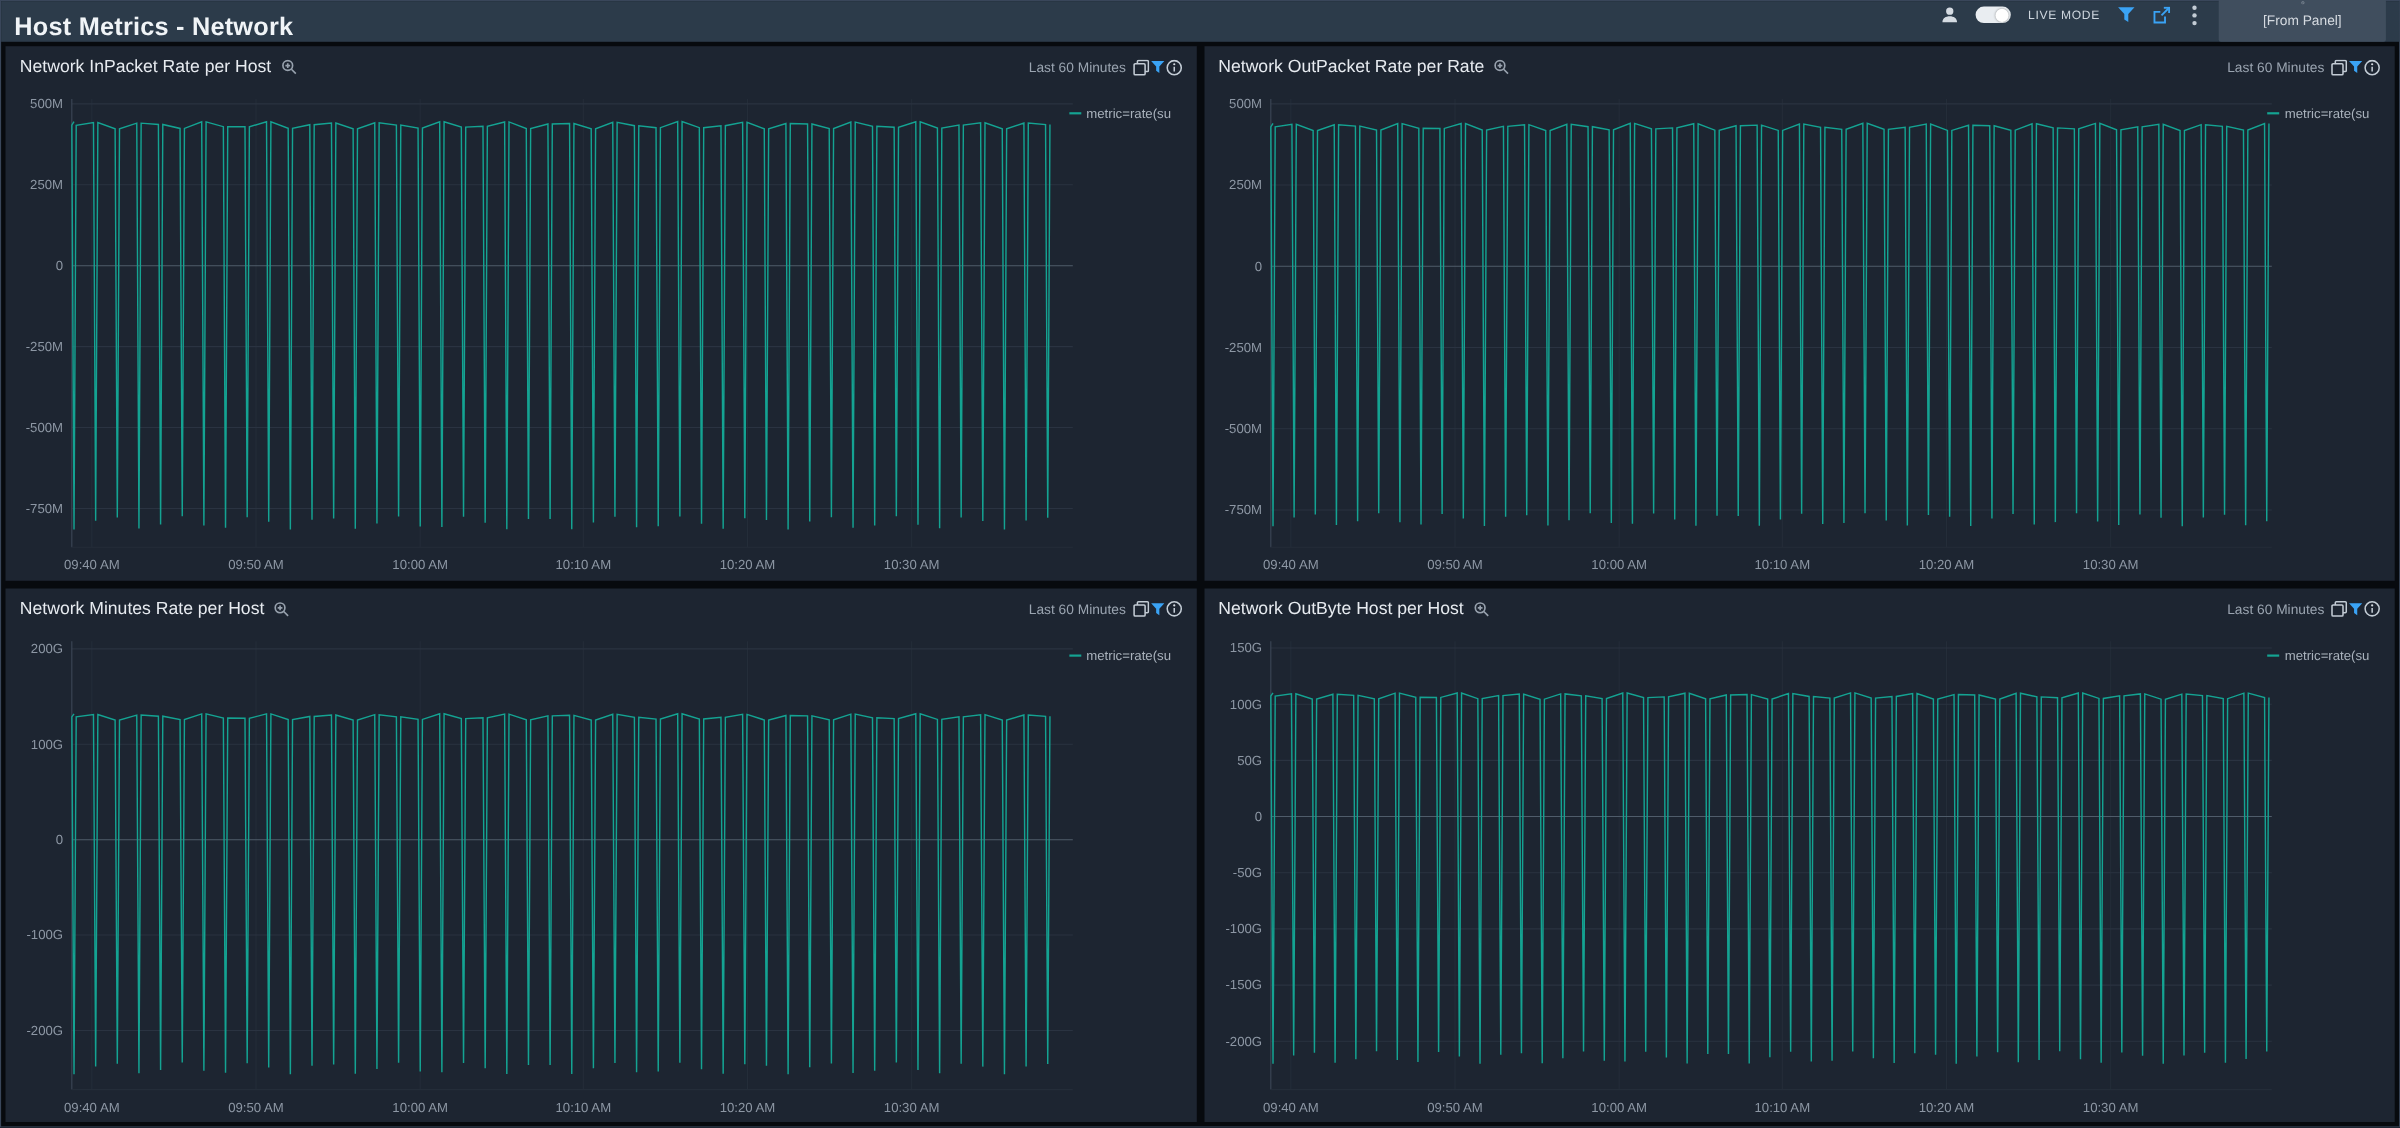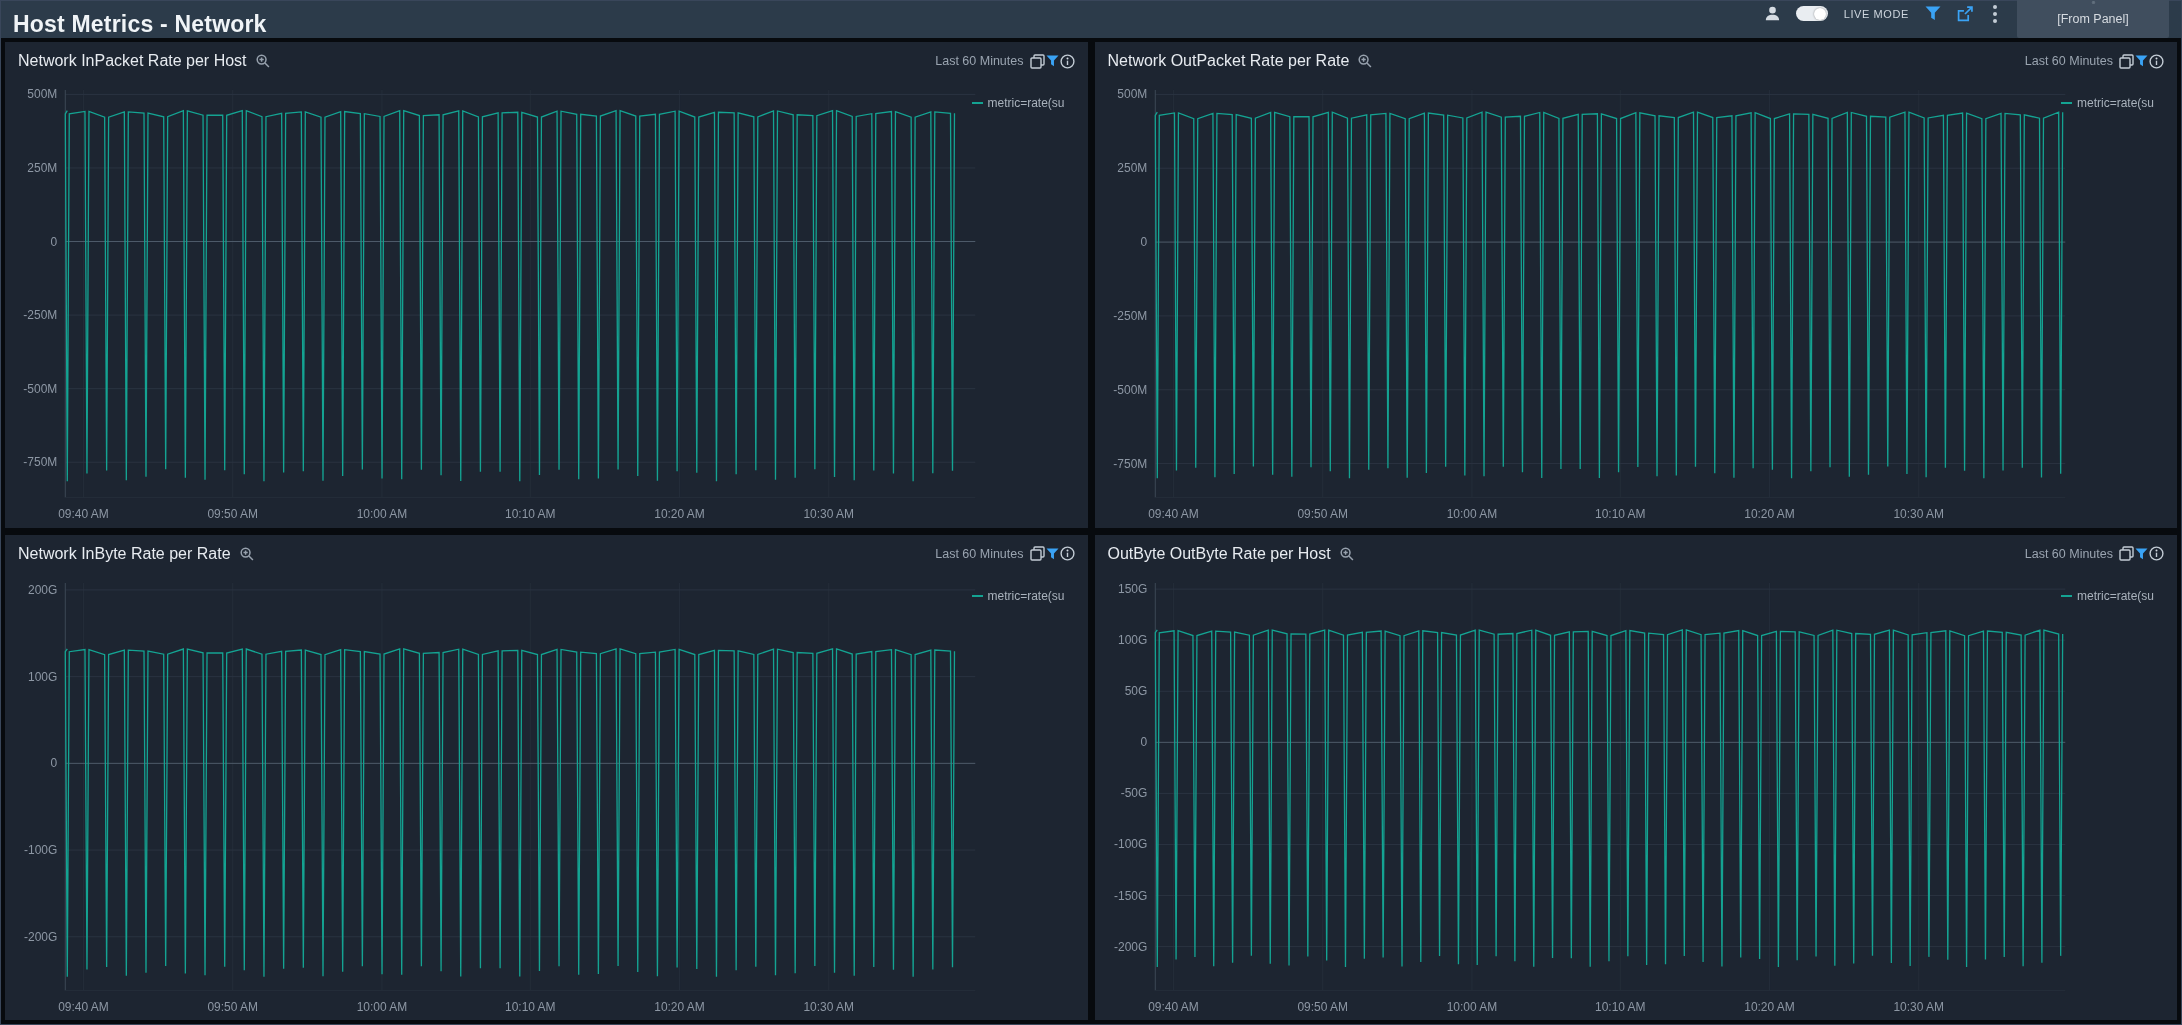--- a/index.html
+++ b/index.html
@@ -219,21 +219,21 @@
           </svg>
         <div class="legend">
           <span class="legend-swatch"></span>
           <span class="legend-label">metric=rate(su</span>
         </div>
       </div>
     </section>
 
     <section class="panel">
       <header class="panel-header">
-        <span class="panel-title">Network InByte Rate per Rate</span>
+        <span class="panel-title">Network Minutes Rate per Host</span>
         <svg class="icon" width="14" height="14" viewBox="0 0 13 13">
           <circle class="icon-stroke-dim" cx="5.2" cy="5.2" r="4.1"></circle>
           <path class="icon-stroke-dim" d="M8.3 8.3 L12 12 M3.2 5.2 H7.2 M5.2 3.2 V7.2"></path>
         </svg>
         <div class="panel-actions">
           <span class="time-range">Last 60 Minutes</span>
           <svg class="icon" width="15" height="15" viewBox="0 0 15 15">
             <rect class="icon-stroke" x="4" y="1" width="10" height="10" rx="1"></rect>
             <rect class="icon-stroke panel-bg-fill" x="1" y="4" width="10" height="10" rx="1"></rect>
           </svg>
@@ -277,21 +277,21 @@
           </svg>
         <div class="legend">
           <span class="legend-swatch"></span>
           <span class="legend-label">metric=rate(su</span>
         </div>
       </div>
     </section>
 
     <section class="panel">
       <header class="panel-header">
-        <span class="panel-title">OutByte OutByte Rate per Host</span>
+        <span class="panel-title">Network OutByte Host per Host</span>
         <svg class="icon" width="14" height="14" viewBox="0 0 13 13">
           <circle class="icon-stroke-dim" cx="5.2" cy="5.2" r="4.1"></circle>
           <path class="icon-stroke-dim" d="M8.3 8.3 L12 12 M3.2 5.2 H7.2 M5.2 3.2 V7.2"></path>
         </svg>
         <div class="panel-actions">
           <span class="time-range">Last 60 Minutes</span>
           <svg class="icon" width="15" height="15" viewBox="0 0 15 15">
             <rect class="icon-stroke" x="4" y="1" width="10" height="10" rx="1"></rect>
             <rect class="icon-stroke panel-bg-fill" x="1" y="4" width="10" height="10" rx="1"></rect>
           </svg>

